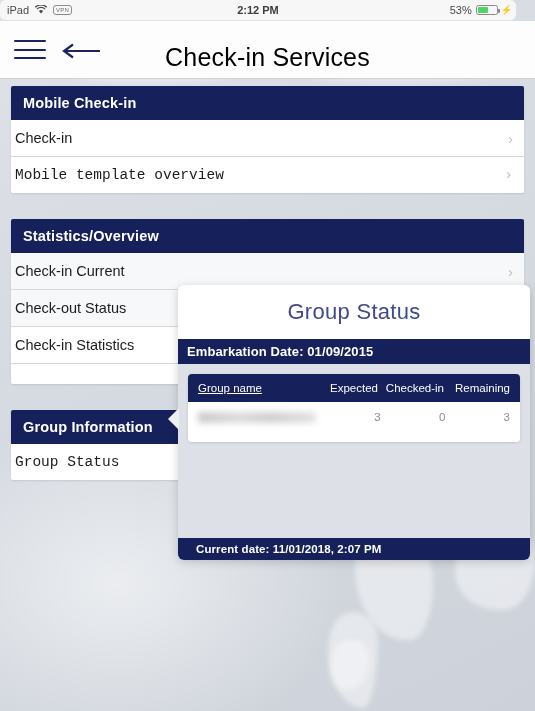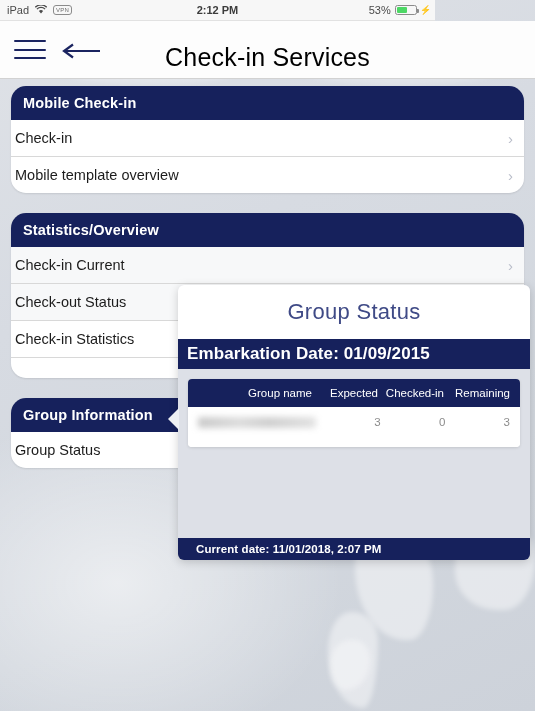--- a/index.html
+++ b/index.html
@@ -35,26 +35,27 @@
              border-radius:45% 60% 40% 55% / 55% 40% 60% 45%; }
   .land.l6 { left:60px;  top:58px;  width:180px; height:26px;
              border-radius:50%; opacity:.5;}
   .land.l7 { left:300px; top:55px;  width:200px; height:30px;
              border-radius:50%; opacity:.45;}
   .land.l8 { left:330px; top:640px; width:40px; height:50px;
              border-radius:50% 40% 60% 40%; opacity:.8; }
 
   
   #status-bar {
-    position:absolute; left:0; top:0; width:435px; height:21px;
+    position:absolute; left:0; top:0; width:516px; height:21px;
     background:#f7f7f7;
     display:flex; align-items:center;
     font-size:11px; color:#4a4a4a;
     border-bottom:1px solid #e2e2e2;
     z-index:40;
+    border-radius:6px;
   }
   .sb-left { display:flex; align-items:center; gap:6px; padding-left:7px; }
   .sb-center { position:absolute; left:0; right:0; text-align:center;
                font-weight:bold; font-size:11px; color:#3c3c3c; }
   .sb-right { position:absolute; right:3px; display:flex; align-items:center; gap:4px; }
   .vpn-badge {
     border:1px solid #8b8b8b; border-radius:3px;
     font-size:6px; line-height:8px; padding:0 2px; color:#6f6f6f;
     letter-spacing:.2px;
   }
@@ -89,37 +90,37 @@
     text-align:center;
     font-size:25px; color:#000000; font-weight:300;
     letter-spacing:.2px;
   }
 
   
   #menu {
     position:absolute; left:11px; top:86px; width:513px;
     z-index:10;
   }
-  .group { margin-bottom:20px; border-radius:15px; overflow:hidden;
+  .group { margin-bottom:26px; border-radius:2px; overflow:hidden;
            box-shadow:0 1px 2px rgba(0,0,0,0.10); }
   .group-header {
     background:#16215c; color:#ffffff;
     font-size:14.5px; font-weight:bold;
     padding:9px 12px;
     letter-spacing:.15px;
   }
   .row {
     position:relative;
     background:#f7f8f9;
     color:#1c1c1c; font-size:14.5px;
     padding:10px 30px 10px 4px;
     border-bottom:1px solid #d8d8d8;
   }
   .row.alt  { background:#ffffff; }
-  .row:last-child { border-bottom:none; }
+  .row:last-child { border-bottom:none;font-family:Liberation Mono, monospace; }
   .chev {
     position:absolute; right:11px; top:50%; transform:translateY(-50%);
     color:#b9bdc9; font-size:15px; font-weight:300;
   }
 
   
   #popover {
     position:absolute; left:178px; top:285px; width:352px; height:275px;
     background:#dde0e7;
     border-radius:6px;
@@ -139,40 +140,40 @@
     background:#ffffff;
     height:54px;
     display:flex; align-items:center; justify-content:center;
   }
   #pop-title {
     font-size:22px; font-weight:300; color:#3f4a86;
     letter-spacing:.3px;
   }
   #pop-subbar {
     background:#16215c; color:#ffffff;
-    font-size:17px; font-weight:bold;
+    font-size:13px; font-weight:bold;
     padding:5px 9px;
     letter-spacing:.1px;
   }
   #pop-body {
     position:relative;
     height:191px;
     background:transparent;
   }
   #pop-table {
     position:absolute; left:10px; top:10px; right:10px;
     background:#ffffff;
     border-radius:4px; overflow:hidden;
     box-shadow:0 1px 3px rgba(0,0,0,0.12);
   }
   #pop-table .thead {
     display:flex; background:#16215c; color:#ffffff;
     font-size:11.5px; padding:8px 10px;
   }
-  #pop-table .thead .c-name { flex:1; text-align:right; }
+  #pop-table .thead .c-name { flex:1; text-align:left;text-decoration:underline; }
   #pop-table .thead .c-num  { width:66px; text-align:right; }
   #pop-table .trow {
     display:flex; align-items:center;
     padding:9px 10px 19px 10px;
     font-size:11.5px; color:#8c8c8c;
     background:#ffffff;
   }
   #pop-table .trow .c-name { flex:1; }
   #pop-table .trow .c-num  { width:66px; text-align:right; }
   .redacted {

